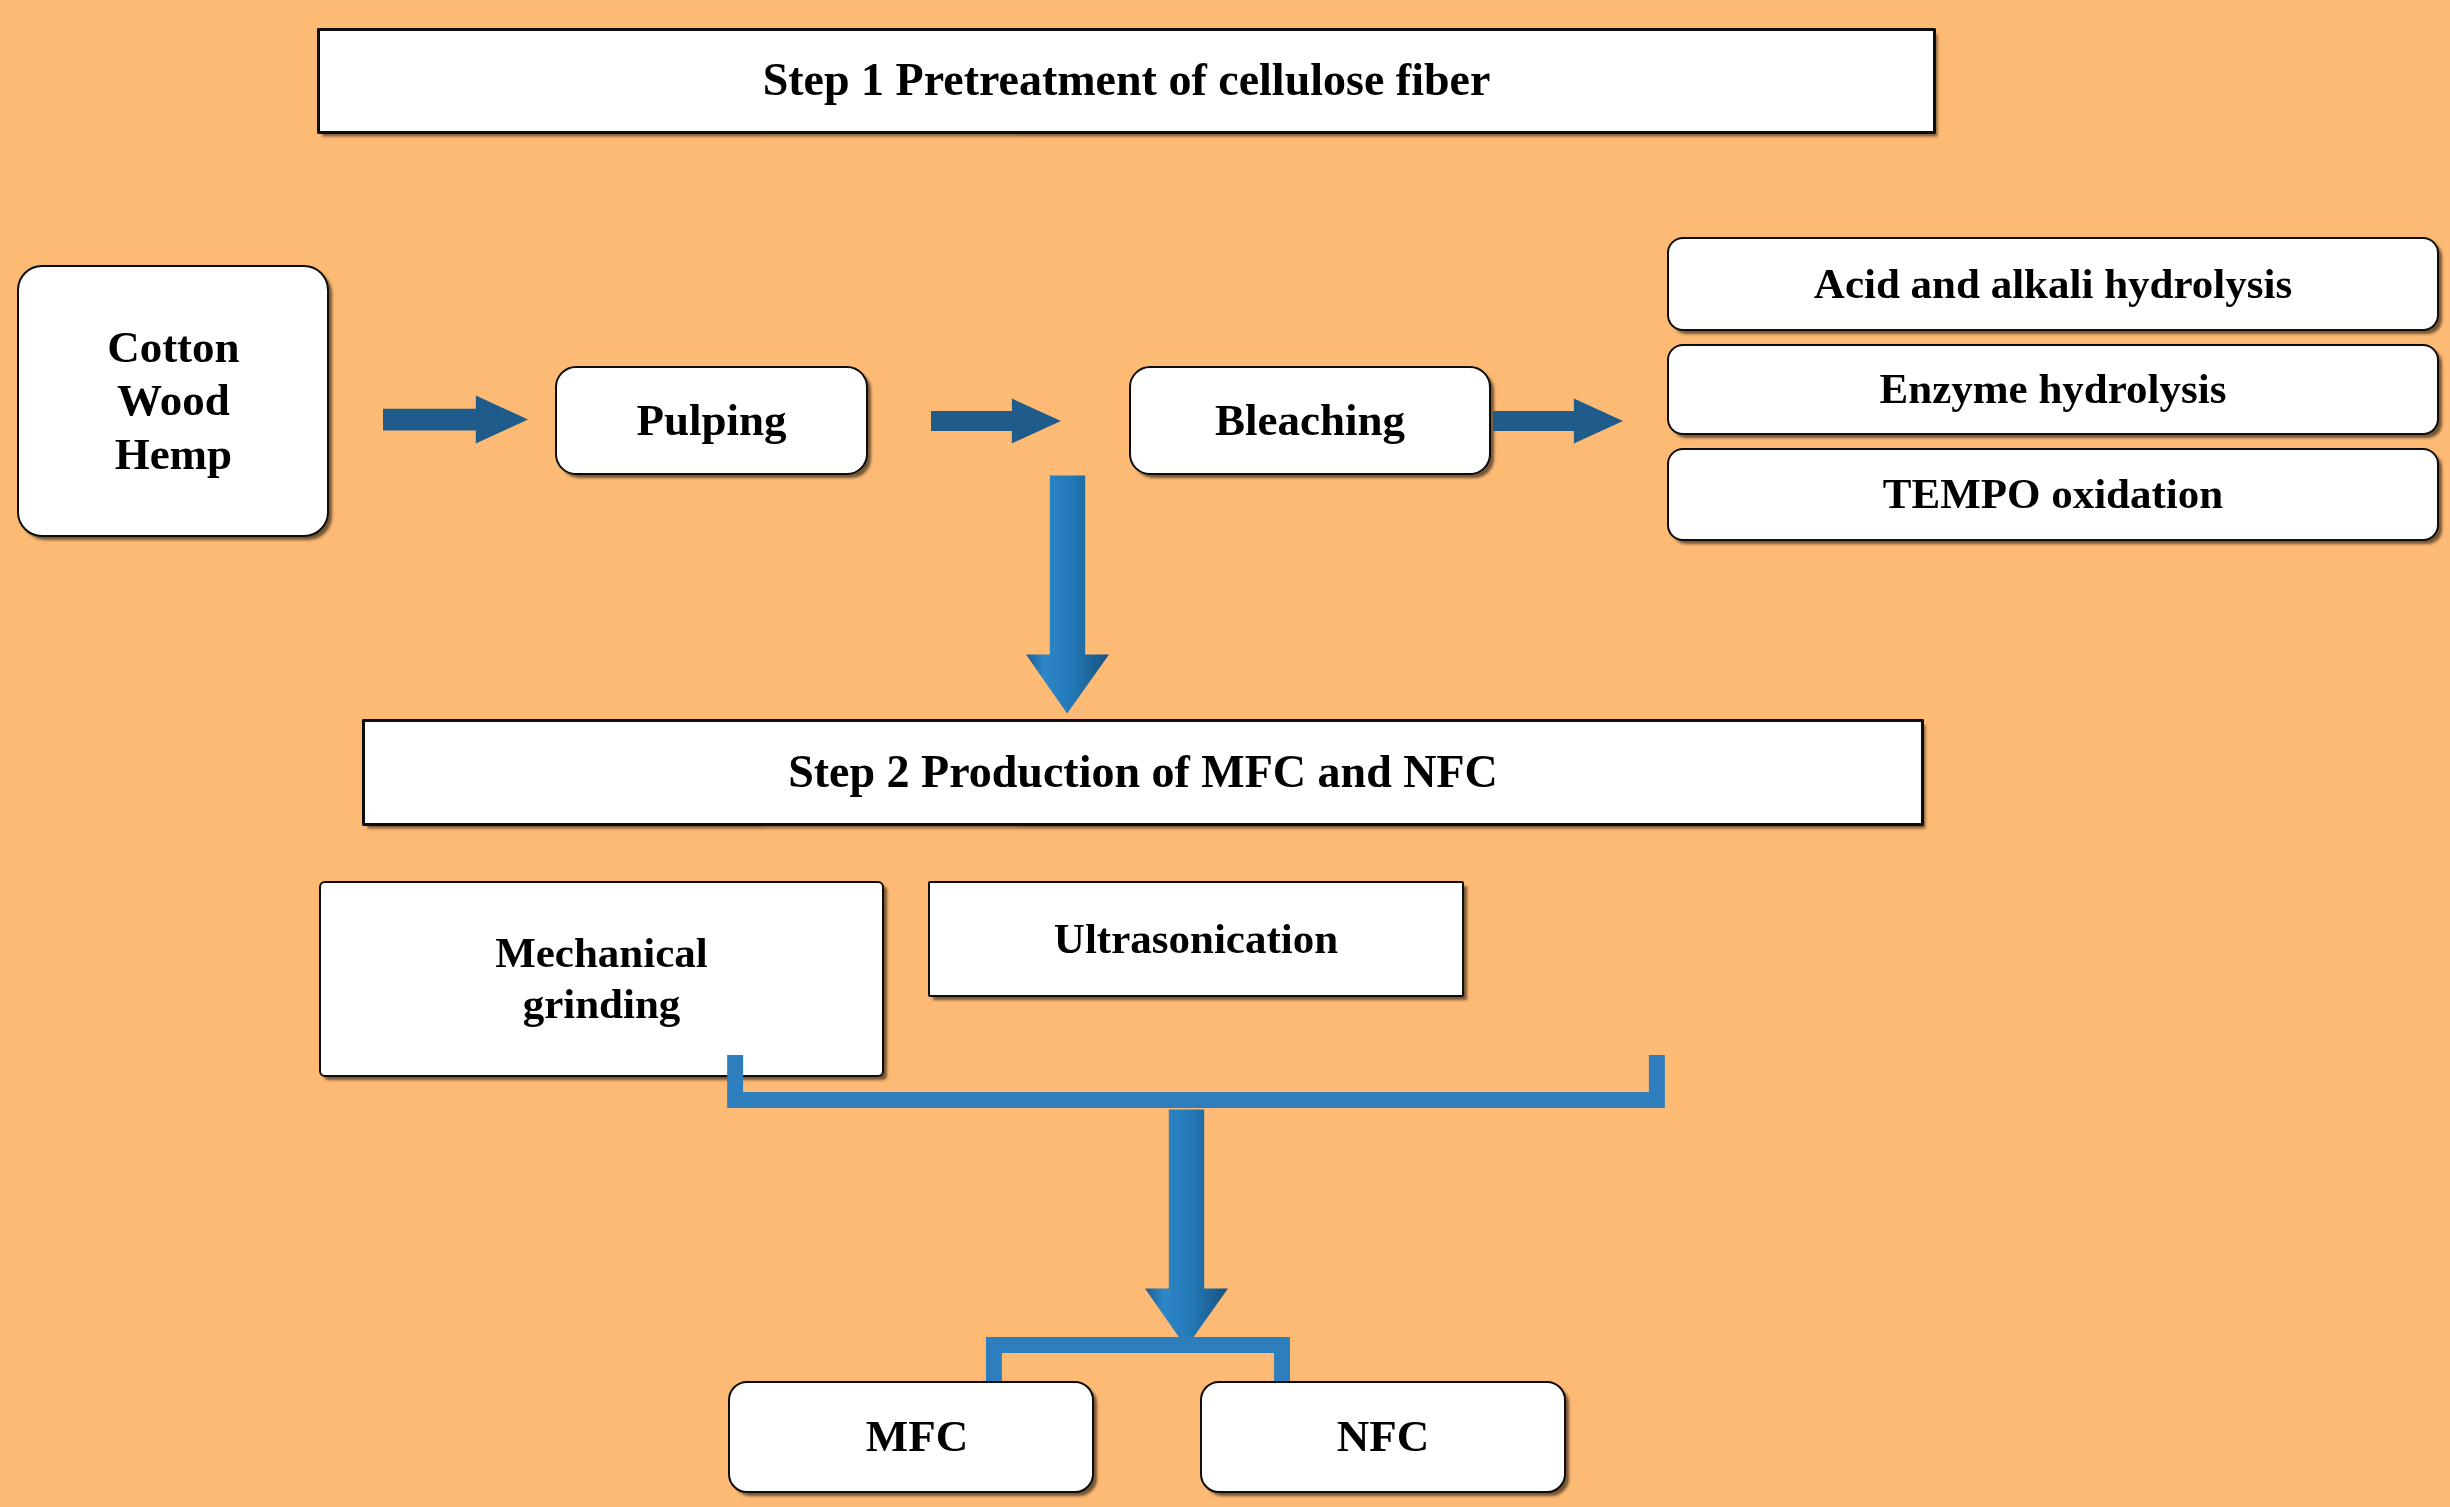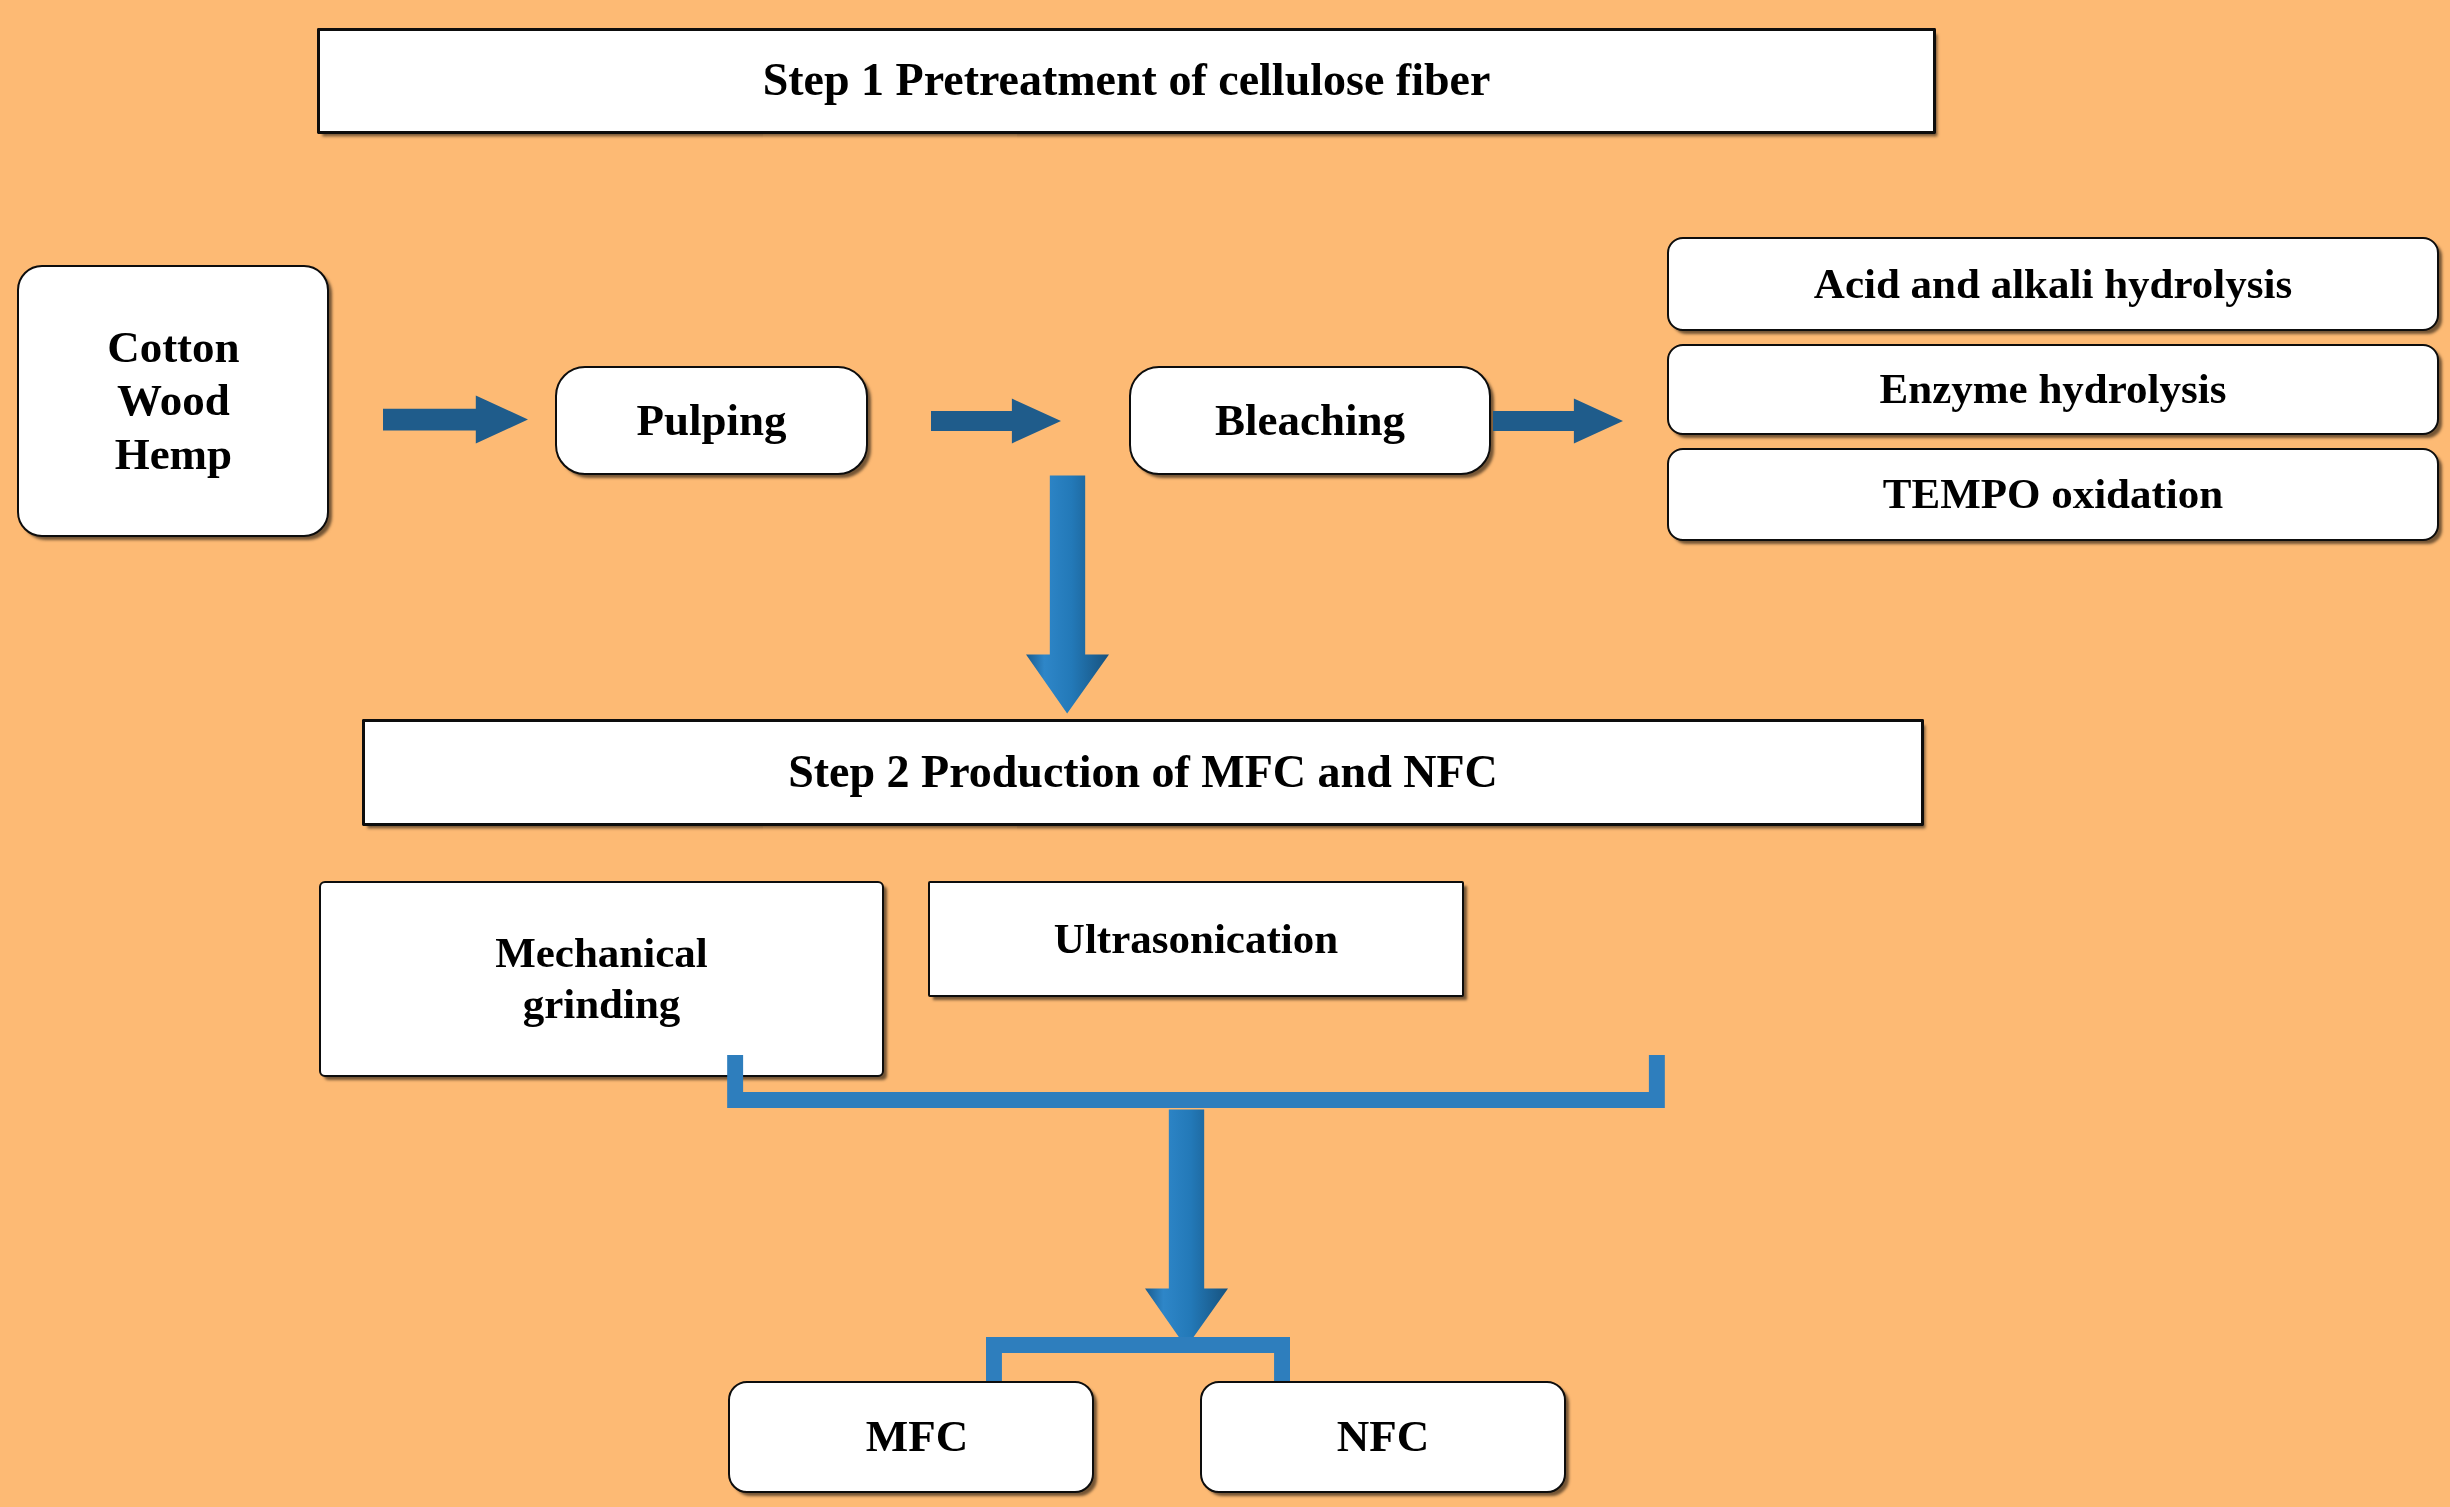--- a/index.html
+++ b/index.html
@@ -33,21 +33,21 @@
     text-align: center;
     line-height: 1.18;
     color: #000000;
     box-shadow: 3.6px 4.3px 2.9px -1.4px rgba(0,0,0,0.55);
   }
   .node.header-box {
     border-radius: 1.4px;
     border-width: 3.6px;
   }
   .node.rounded {
-    border-radius: 30px;
+    border-radius: 21px;
   }
   .node .label {
     display: block;
     padding: 0 7.2px;
     white-space: pre-line;
   }
 
   
   .arrow-h {
     position: absolute;

